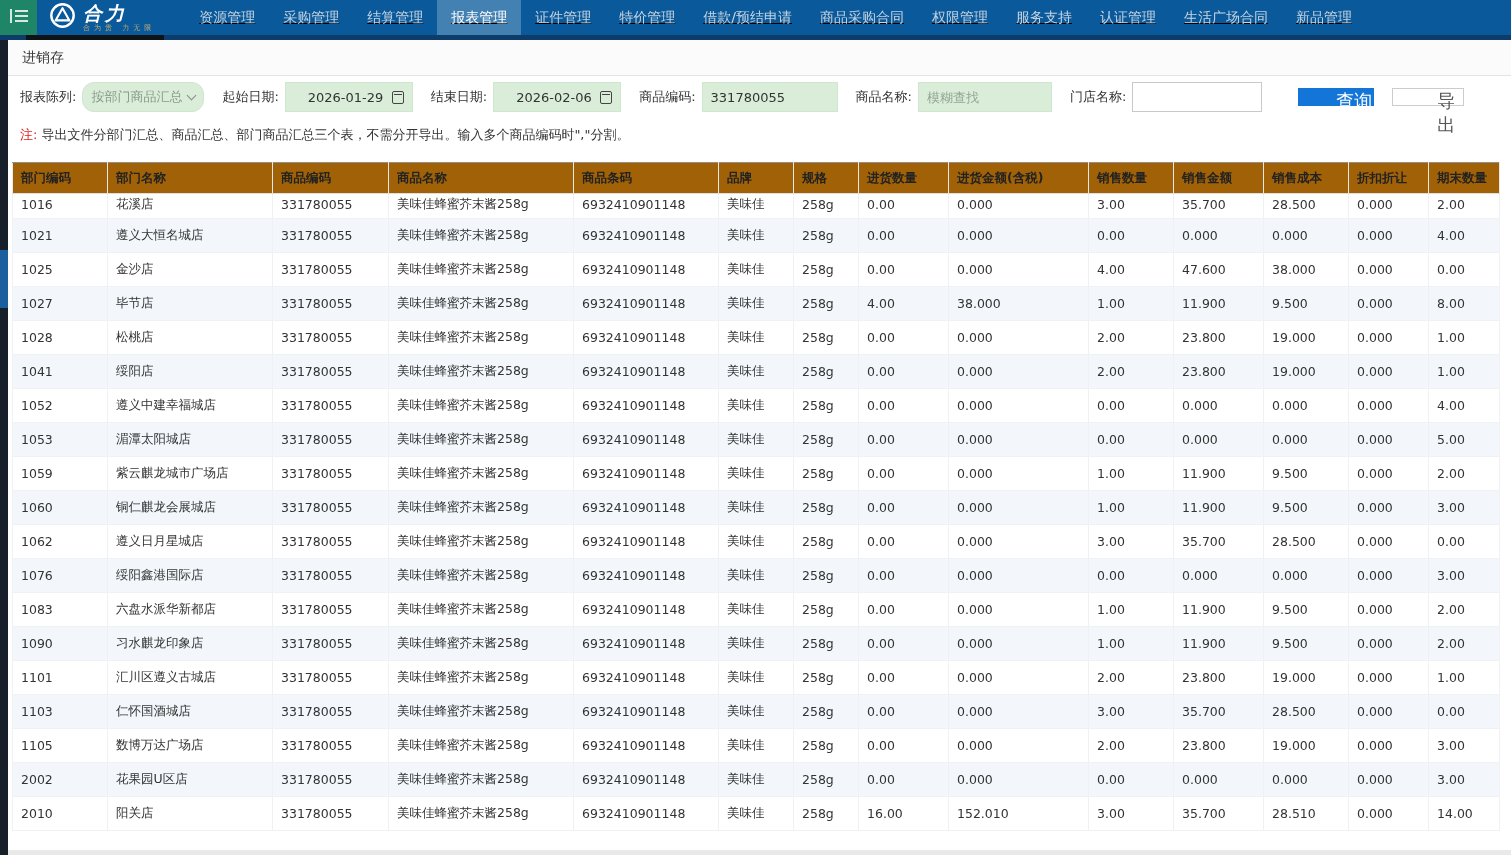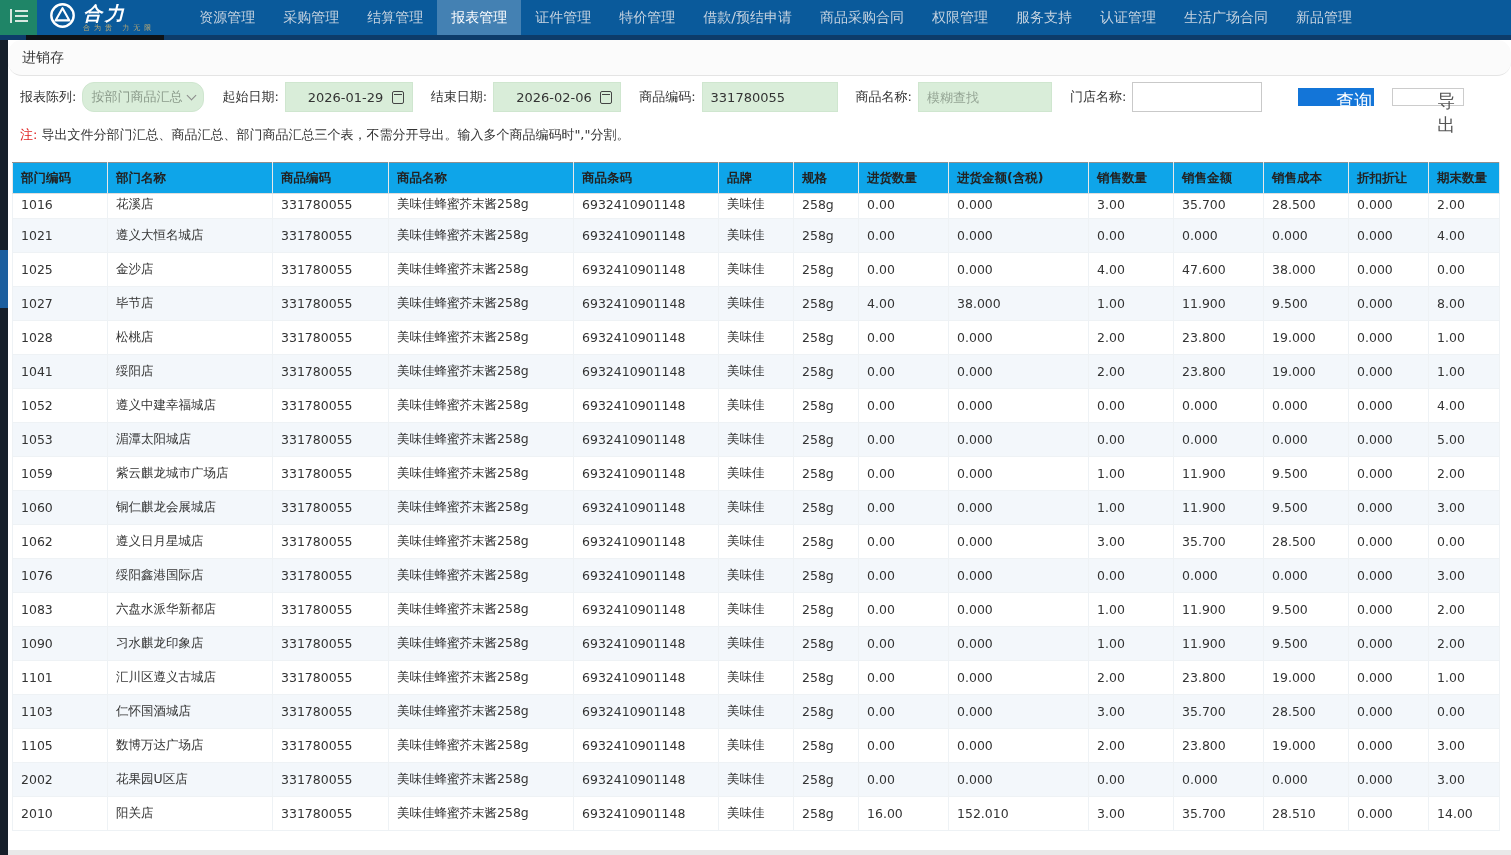--- a/index.html
+++ b/index.html
@@ -8,39 +8,39 @@
 
   
   .topnav { position:absolute; top:0; left:0; width:1511px; height:35px;
     background:#0a5a9b; display:flex; align-items:stretch; z-index:5; }
   .menu-btn { width:37px; height:35px; background:#1f8567; display:flex;
     align-items:center; justify-content:center; cursor:pointer; flex:0 0 auto; }
   .logo { display:flex; align-items:center; gap:7px; padding:0 16px 0 12px; flex:0 0 auto;justify-content:center; }
   .logo-textwrap { display:flex; flex-direction:column; line-height:1; }
   .logo-name { color:#fff; font-size:19px; font-weight:bold; font-style:italic; letter-spacing:3px; }
   .logo-slogan { color:#c0ab72; font-size:7px; letter-spacing:4px; margin-top:2px; white-space:nowrap; }
-  .nav-items { display:flex; align-items:stretch; margin-left:14px; }
+  .nav-items { display:flex; align-items:stretch; margin-left:14px;text-decoration:underline; }
   .nav-item { padding:0 14px; line-height:35px; font-size:14px; color:#c6d3e0;
     cursor:pointer; white-space:nowrap; }
   .nav-item.active { background:rgba(255,255,255,0.24); color:#fff; }
 
   .nav-strip { position:absolute; top:35px; left:0; width:1511px; height:5px;
     background:#0d3c6a; z-index:4; }
   .nav-strip .notch { position:absolute; left:26px; top:0; width:138px; height:5px; background:#0e1318; }
 
   
   .left-rail { position:absolute; top:40px; left:0; width:8px; height:815px;
     background:#161f2a; z-index:3; cursor:pointer; }
   .rail-thumb { position:absolute; top:210px; left:0; width:8px; height:58px; background:#1c5f9f; }
 
   
   .content { position:absolute; top:40px; left:8px; width:1503px; height:815px; background:#fff; }
 
   .tabbar { height:36px; display:flex; align-items:center; padding-left:14px;
-    background:#fbfbfb; border-bottom:1px solid #e4e4e4;border-radius:14px; }
+    background:#fbfbfb; border-bottom:1px solid #e4e4e4; }
   .tab-title { font-size:14px; color:#3a3a3a; cursor:pointer; }
 
   .filters { height:42px; display:flex; align-items:center; padding-left:12px; font-size:13px; color:#333; }
   .flabel { margin-right:6px; white-space:nowrap; }
   .fgap { width:18px; flex:0 0 auto; }
   .input { height:30px; display:flex; align-items:center; padding:0 8px; font-size:13px; color:#333; }
   .green { background:#d9edd9; border:1px solid #cfe6cf; }
   .select { width:122px; justify-content:space-between; cursor:pointer;border-radius:12px; }
   .select .val { color:#8a9a8a; }
   .chev { width:7px; height:7px; border-right:1.6px solid #8b8b8b; border-bottom:1.6px solid #8b8b8b;
@@ -61,21 +61,21 @@
   .btn-plain { width:72px; background:#fff; color:#555; border:1px solid #ccc; }
 
   .note { padding:8px 0 4px 12px; font-size:13px; color:#333; }
   .note-prefix { color:#e02121; margin-right:4px; }
 
   
   .table-wrap { margin:14px 12px 0 4px; }
   table { width:1487px; border-collapse:collapse; table-layout:fixed; }
   thead th { font-size:12.5px; font-weight:bold; color:#222; text-align:left;
     padding:7px 0 6px 8px; border-top:1px solid #8f8f8f; border-bottom:1px solid #dedede;
-    border-left:1px solid #e8e8e8; border-right:1px solid #e8e8e8; background:#0ea5e9;
+    border-left:1px solid #e8e8e8; border-right:1px solid #e8e8e8; background:#a16207;
     white-space:nowrap; overflow:hidden; }
   tbody td { font-size:12.5px; color:#333; padding:8px 8px;
     border:1px solid #eef2f5; white-space:nowrap; overflow:hidden; }
   tbody tr:nth-child(even) { background:#f3f7fb; }
   tbody tr:first-child td { padding-top:2px; padding-bottom:5px; }
 
   .bottom-strip { position:absolute; left:0; bottom:0; width:1511px; height:5px; background:#e9e9e9; }
 </style>
 </head>
 <body>

